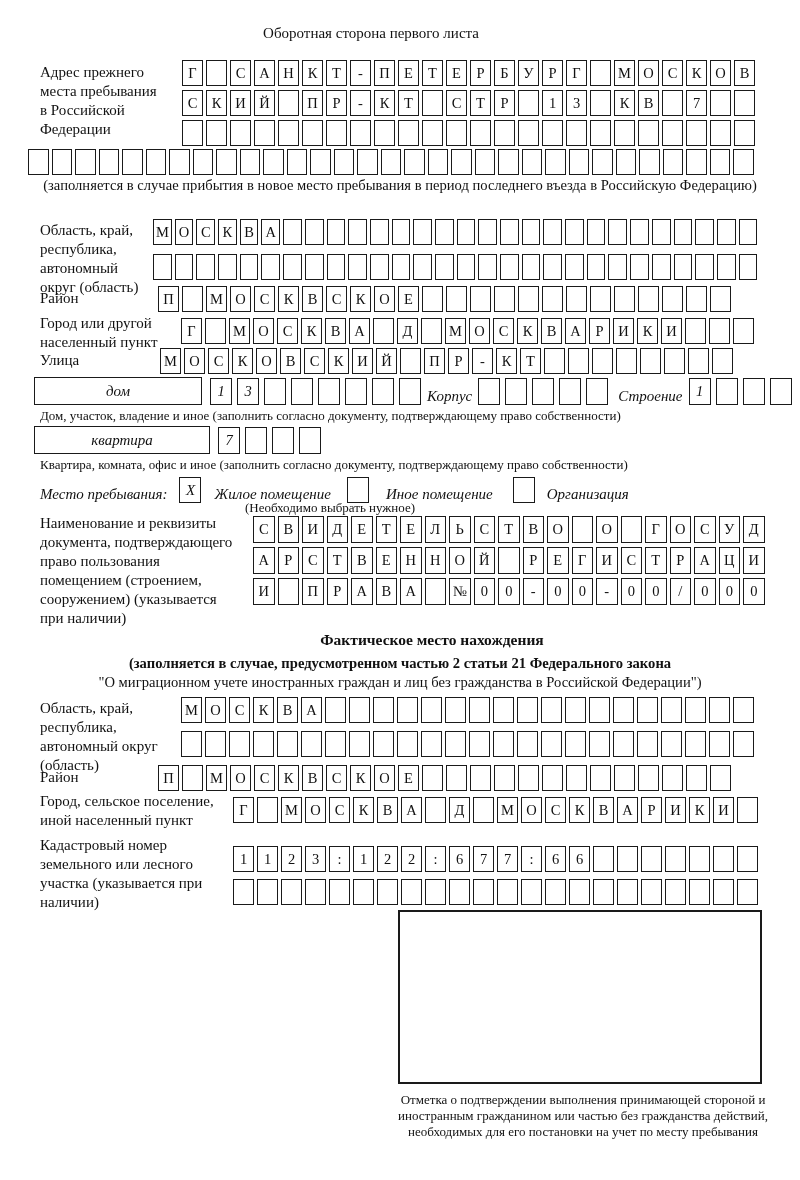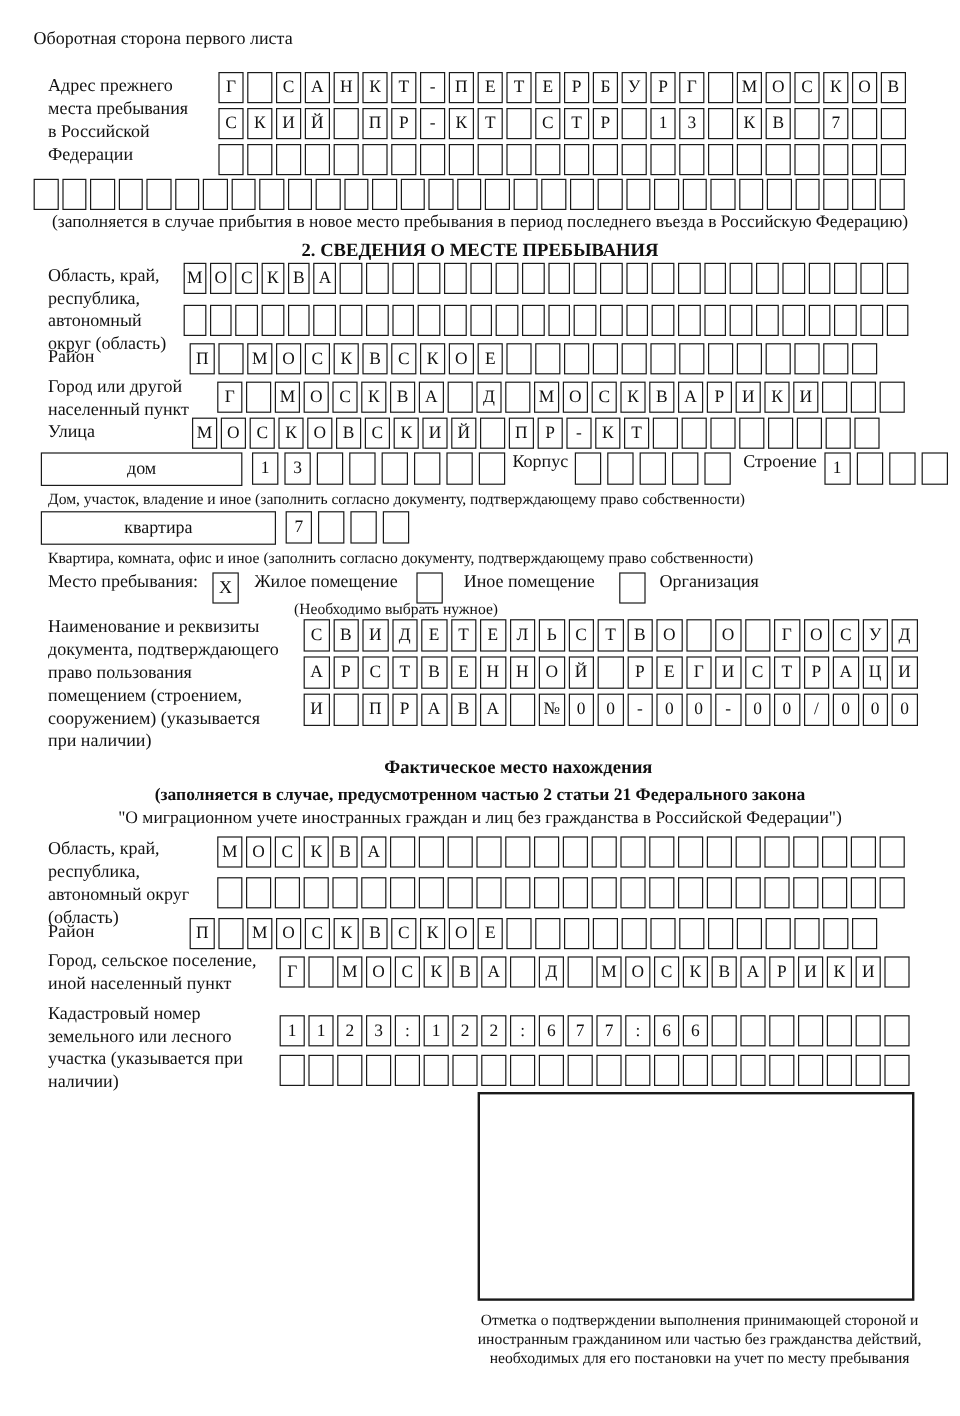--- a/index.html
+++ b/index.html
@@ -21,34 +21,34 @@
   .c28 .cell{width:18.7px;}
   .c31 .cell{width:20.5px;}
   .cdoc .cell{width:21.5px;height:27px;}
   .grp{gap:5px;}
   .grp .cell{width:22px;height:27px;}
   .namedbox{
     box-sizing:border-box;border:1.7px solid #1a1a1a;height:28px;
     display:flex;align-items:center;justify-content:center;font-size:15px;background:#fff;
   }
   .inline-lbl{font-size:15px;white-space:nowrap;display:flex;align-items:center;}
-  .flexrow{display:flex;align-items:flex-start;}
+  .flexrow{display:flex;align-items:flex-end;font-style:italic;}
   .chk{
     box-sizing:border-box;width:22px;height:26px;border:1.6px solid #1a1a1a;
     display:flex;align-items:center;justify-content:center;font-size:15px;flex:none;background:#fff;
   }
   .stamp{box-sizing:border-box;border:2px solid #1a1a1a;background:#fff;}
   .center{text-align:center;}
 </style>
 </head>
 <body>
 
 <div class="page">
 
-  <div class="abs lbl" style="top:24px;left:0;width:742px;text-align:left;padding-left:28px;">Оборотная сторона первого листа</div>
+  <div class="abs lbl" style="top:24px;left:0;width:742px;text-align:center;">Оборотная сторона первого листа</div>
 
   <div class="abs lbl" style="top:63px;left:40px;width:124px;">Адрес прежнего места пребывания в Российской Федерации</div>
   <div class="abs cellrow" style="top:60px;left:182px;">
       <span class="cell">Г</span>
       <span class="cell"></span>
       <span class="cell">С</span>
       <span class="cell">А</span>
       <span class="cell">Н</span>
       <span class="cell">К</span>
       <span class="cell">Т</span>
@@ -150,21 +150,20 @@
       <span class="cell"></span>
       <span class="cell"></span>
       <span class="cell"></span>
       <span class="cell"></span>
       <span class="cell"></span>
       <span class="cell"></span>
       <span class="cell"></span>
     </div>
   <div class="abs note" style="top:177px;">(заполняется в случае прибытия в новое место пребывания в период последнего въезда в Российскую Федерацию)</div>
 
-  <div class="abs title" style="top:200px;">2. СВЕДЕНИЯ О МЕСТЕ ПРЕБЫВАНИЯ</div>
 
   <div class="abs lbl" style="top:221px;left:40px;width:113px;">Область, край, республика, автономный округ (область)</div>
   <div class="abs cellrow c28" style="top:219px;left:153px;">
       <span class="cell">М</span>
       <span class="cell">О</span>
       <span class="cell">С</span>
       <span class="cell">К</span>
       <span class="cell">В</span>
       <span class="cell">А</span>
       <span class="cell"></span>
@@ -329,21 +328,21 @@
     <div class="cellrow grp">
         <span class="cell">1</span>
         <span class="cell"></span>
         <span class="cell"></span>
         <span class="cell"></span>
       </div>
   </div>
   <div class="abs cap" style="top:408px;left:40px;">Дом, участок, владение и иное (заполнить согласно документу, подтверждающему право собственности)</div>
 
   <div class="abs flexrow" style="top:426px;left:34px;">
-    <div class="namedbox" style="width:196px;">квартира</div>
+    <div class="namedbox" style="width:176px;">квартира</div>
     <div class="cellrow grp" style="margin-left:8px;">
         <span class="cell">7</span>
         <span class="cell"></span>
         <span class="cell"></span>
         <span class="cell"></span>
       </div>
   </div>
   <div class="abs cap" style="top:457px;left:40px;">Квартира, комната, офис и иное (заполнить согласно документу, подтверждающему право собственности)</div>
 
   <div class="abs flexrow" style="top:477px;left:40px;">

